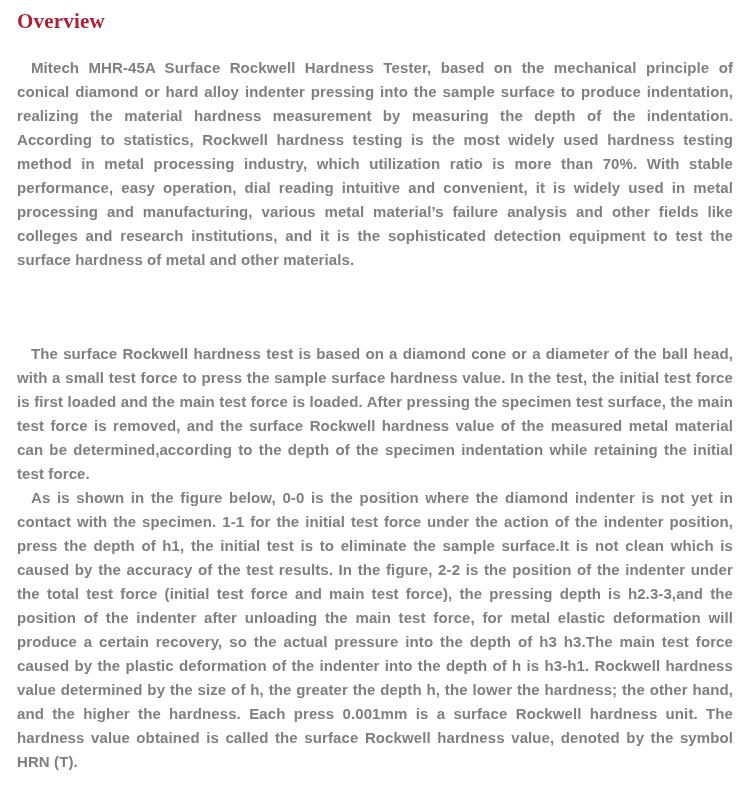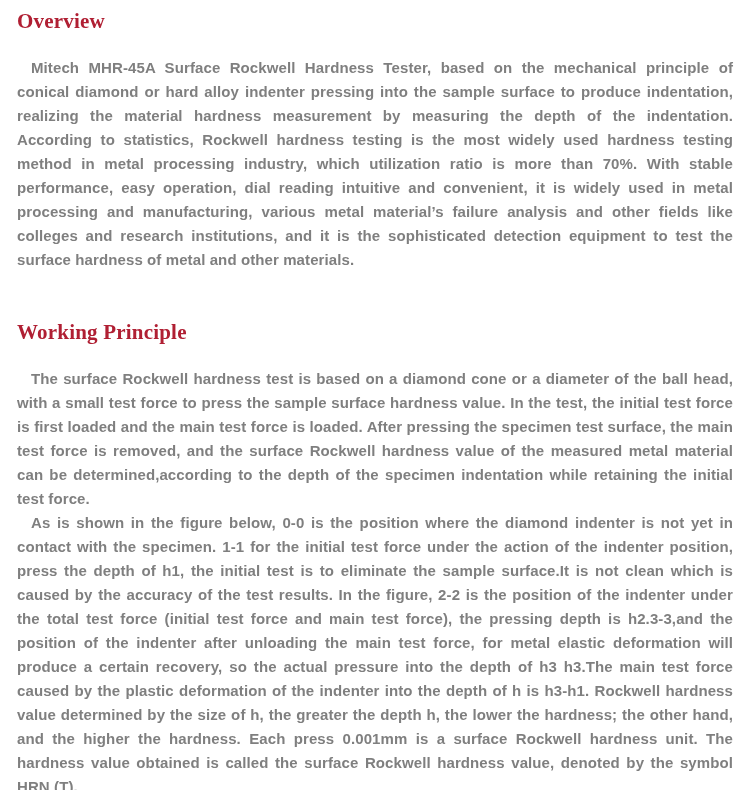--- a/index.html
+++ b/index.html
@@ -42,19 +42,18 @@
 
 <div class="page">
 
   <section class="doc-section">
     <h2 class="section-heading">Overview</h2>
     <div class="heading-spacer"></div>
     <p class="body-para">Mitech MHR-45A Surface Rockwell Hardness Tester, based on the mechanical principle of conical diamond or hard alloy indenter pressing into the sample surface to produce indentation, realizing the material hardness measurement by measuring the depth of the indentation. According to statistics, Rockwell hardness testing is the most widely used hardness testing method in metal processing industry, which utilization ratio is more than 70%. With stable performance, easy operation, dial reading intuitive and convenient, it is widely used in metal processing and manufacturing, various metal material’s failure analysis and other fields like colleges and research institutions, and it is the sophisticated detection equipment to test the surface hardness of metal and other materials.</p>
   </section>
 
   <section class="doc-section section-gap">
-    <h2 class="section-heading">Working Principle</h2>
     <div class="heading-spacer"></div>
     <p class="body-para">The surface Rockwell hardness test is based on a diamond cone or a diameter of the ball head, with a small test force to press the sample surface hardness value. In the test, the initial test force is first loaded and the main test force is loaded. After pressing the specimen test surface, the main test force is removed, and the surface Rockwell hardness value of the measured metal material can be determined,according to the depth of the specimen indentation while retaining the initial test force.</p>
     <p class="body-para">As is shown in the figure below, 0-0 is the position where the diamond indenter is not yet in contact with the specimen. 1-1 for the initial test force under the action of the indenter position, press the depth of h1, the initial test is to eliminate the sample surface.It is not clean which is caused by the accuracy of the test results. In the figure, 2-2 is the position of the indenter under the total test force (initial test force and main test force), the pressing depth is h2.3-3,and the position of the indenter after unloading the main test force, for metal elastic deformation will produce a certain recovery, so the actual pressure into the depth of h3 h3.The main test force caused by the plastic deformation of the indenter into the depth of h is h3-h1. Rockwell hardness value determined by the size of h, the greater the depth h, the lower the hardness; the other hand, and the higher the hardness. Each press 0.001mm is a surface Rockwell hardness unit. The hardness value obtained is called the surface Rockwell hardness value, denoted by the symbol HRN (T).</p>
   </section>
 
 </div>
 
 </body></html>

